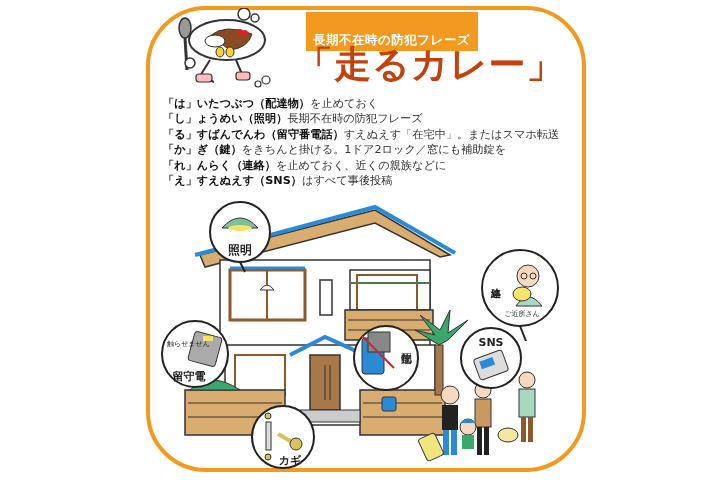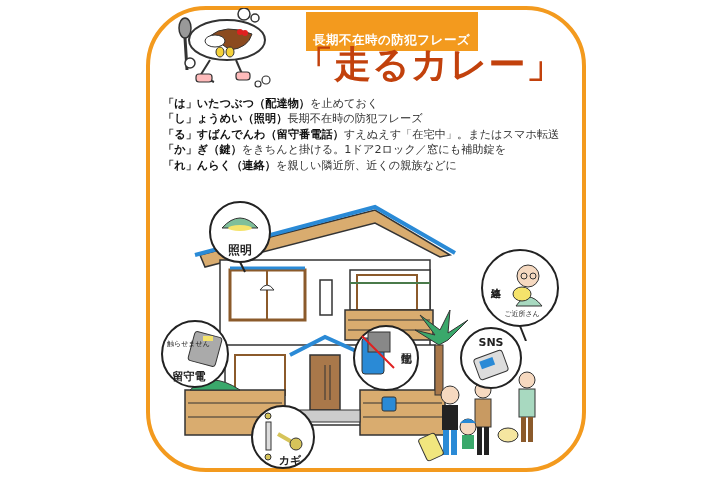--- a/index.html
+++ b/index.html
@@ -41,21 +41,22 @@
 </svg>
 
 <div class="subtitle">長期不在時の防犯フレーズ</div>
 <div class="title">「走るカレー」</div>
 
 <div class="rules">
   <div class="rule"><span class="k">「は」</span><span class="b">いたつぶつ（配達物）</span><span class="r">を止めておく</span></div>
   <div class="rule"><span class="k">「し」</span><span class="b">ょうめい（照明）</span><span class="r">長期不在時の防犯フレーズ</span></div>
   <div class="rule"><span class="k">「る」</span><span class="b">すばんでんわ（留守番電話）</span><span class="r">すえぬえす「在宅中」。またはスマホ転送</span></div>
   <div class="rule"><span class="k">「か」</span><span class="b">ぎ（鍵）</span><span class="r">をきちんと掛ける。1ドア2ロック／窓にも補助錠を</span></div>
-  <div class="rule"><span class="k">「れ」</span><span class="b">んらく（連絡）</span><span class="r">を親しい隣近所、近くの親族などに</span></div>
+  <div class="rule"><span class="k">「れ」</span><span class="b">んらく（連絡）</span><span class="r">を止めておく、近くの親族などに</span></div>
+  <div class="rule"><span class="k">「え」</span><span class="b">すえぬえす（SNS）</span><span class="r">はすべて事後投稿</span></div>
 </div>
 
 <svg style="left:150px;top:195px" width="440" height="280" viewBox="0 0 440 280">
 
   <polygon points="50,60 225,15 300,60 290,62 225,28 55,72" fill="#d9ac6f" stroke="#333" stroke-width="1.5"></polygon>
   <polyline points="45,60 225,12 305,58" fill="none" stroke="#2a8ad6" stroke-width="4"></polyline>
 
   <rect x="70" y="65" width="210" height="110" fill="#fff" stroke="#333" stroke-width="1.5"></rect>
 
   <rect x="80" y="75" width="75" height="50" fill="#fff" stroke="#8b5a2b" stroke-width="3"></rect>

